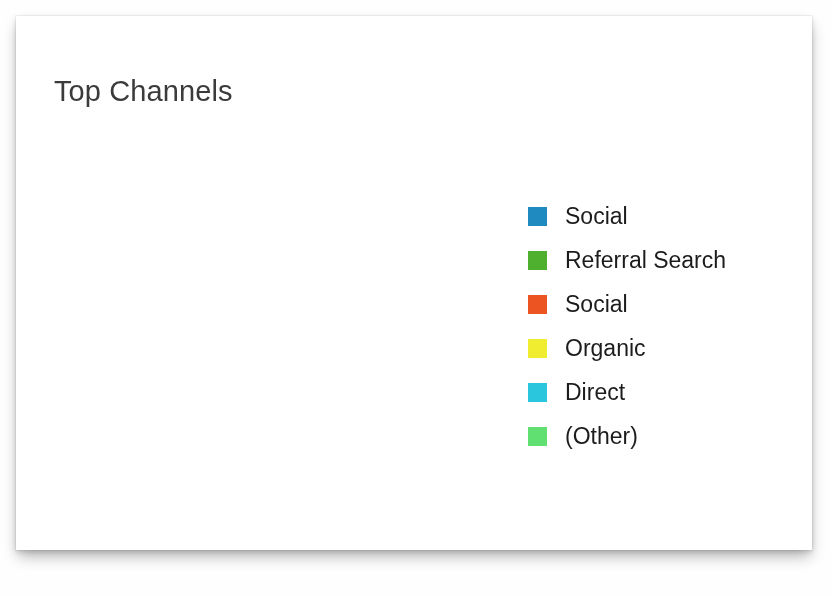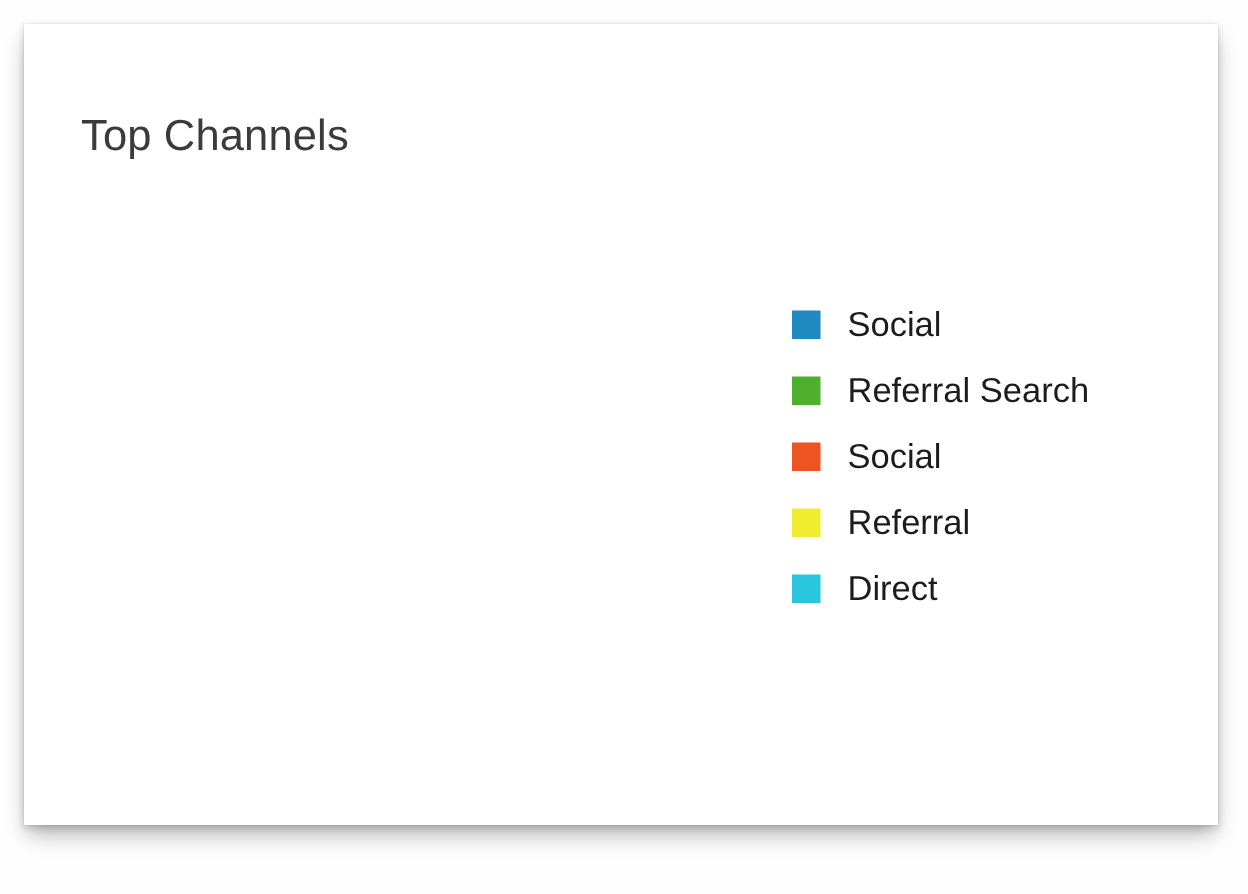--- a/index.html
+++ b/index.html
@@ -135,21 +135,25 @@
         <div class="legend-item">
           <span class="legend-swatch" style="background: rgb(78, 176, 46);"></span>
           <span class="legend-label">Referral Search</span>
         </div>
         <div class="legend-item">
           <span class="legend-swatch" style="background: rgb(236, 85, 34);"></span>
           <span class="legend-label">Social</span>
         </div>
         <div class="legend-item">
           <span class="legend-swatch" style="background: rgb(240, 236, 47);"></span>
-          <span class="legend-label">Referral</span>
+          <span class="legend-label">Organic</span>
         </div>
         <div class="legend-item">
           <span class="legend-swatch" style="background: rgb(41, 198, 222);"></span>
           <span class="legend-label">Direct</span>
+        </div>
+        <div class="legend-item">
+          <span class="legend-swatch" style="background: rgb(97, 224, 114);"></span>
+          <span class="legend-label">(Other)</span>
         </div>
       </div>
   </div>
 </div>
 
 </body></html>

